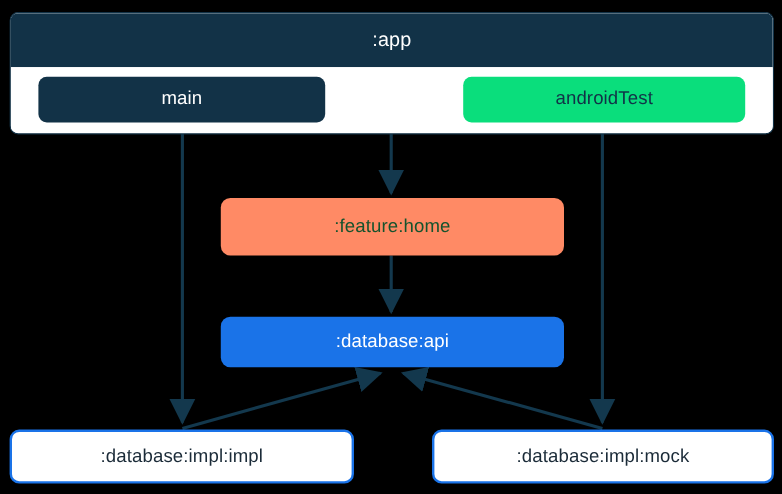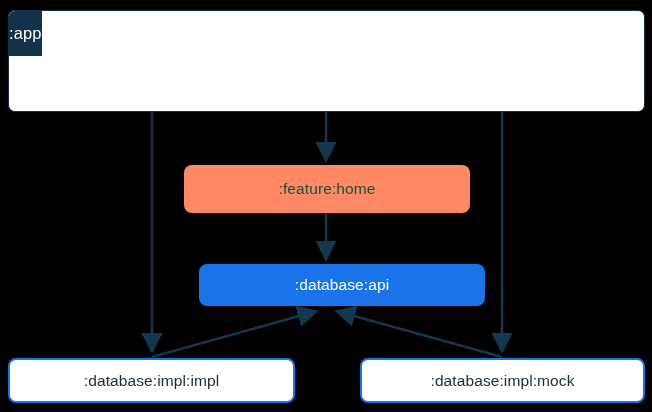--- a/index.html
+++ b/index.html
@@ -54,21 +54,21 @@
     left: 8px;
     top: 10px;
     width: 635px;
     height: 100px;
     z-index: 2;
     border: 1.5px solid #123247;
     border-radius: 7px;
     background: #ffffff;
     overflow: hidden;
     display: flex;
-    flex-direction: row;
+    flex-direction: column;
     justify-content: space-between;
   }
   #app-title-bar {
     height: 45px;
     background: #123247;
     display: flex;
     align-items: center;
     justify-content: center;
     flex: none;
   }
@@ -117,21 +117,20 @@
   }
   #node-feature-home .node-label { color: #14532d; }
 
   #node-database-api {
     left: 184px;
     top: 264px;
     width: 286px;
     height: 42px;
     background: #1A73E8;
     border-radius: 8px;
-    margin-left: 15px;
   }
   #node-database-api .node-label { color: #ffffff; }
 
   #node-database-impl-room {
     left: 8px;
     top: 358px;
     width: 287px;
     height: 45px;
     background: #ffffff;
     border: 2px solid #1A73E8;
@@ -175,20 +174,28 @@
 
     <line x1="152" y1="357" x2="317" y2="311" stroke="#13384d" stroke-width="2.6" marker-end="url(#arrow-generic)"></line>
 
     <line x1="502" y1="357" x2="336" y2="311" stroke="#13384d" stroke-width="2.6" marker-end="url(#arrow-generic)"></line>
   </svg>
 
   <div id="app-cluster">
     <div id="app-title-bar">
       <span class="node-label">:app</span>
     </div>
+    <div id="app-body">
+      <div class="chip" id="chip-main">
+        <span class="node-label">main</span>
+      </div>
+      <div class="chip" id="chip-androidtest">
+        <span class="node-label">androidTest</span>
+      </div>
+    </div>
   </div>
 
   <div class="node" id="node-feature-home">
     <span class="node-label">:feature:home</span>
   </div>
 
   <div class="node" id="node-database-api">
     <span class="node-label">:database:api</span>
   </div>
 

